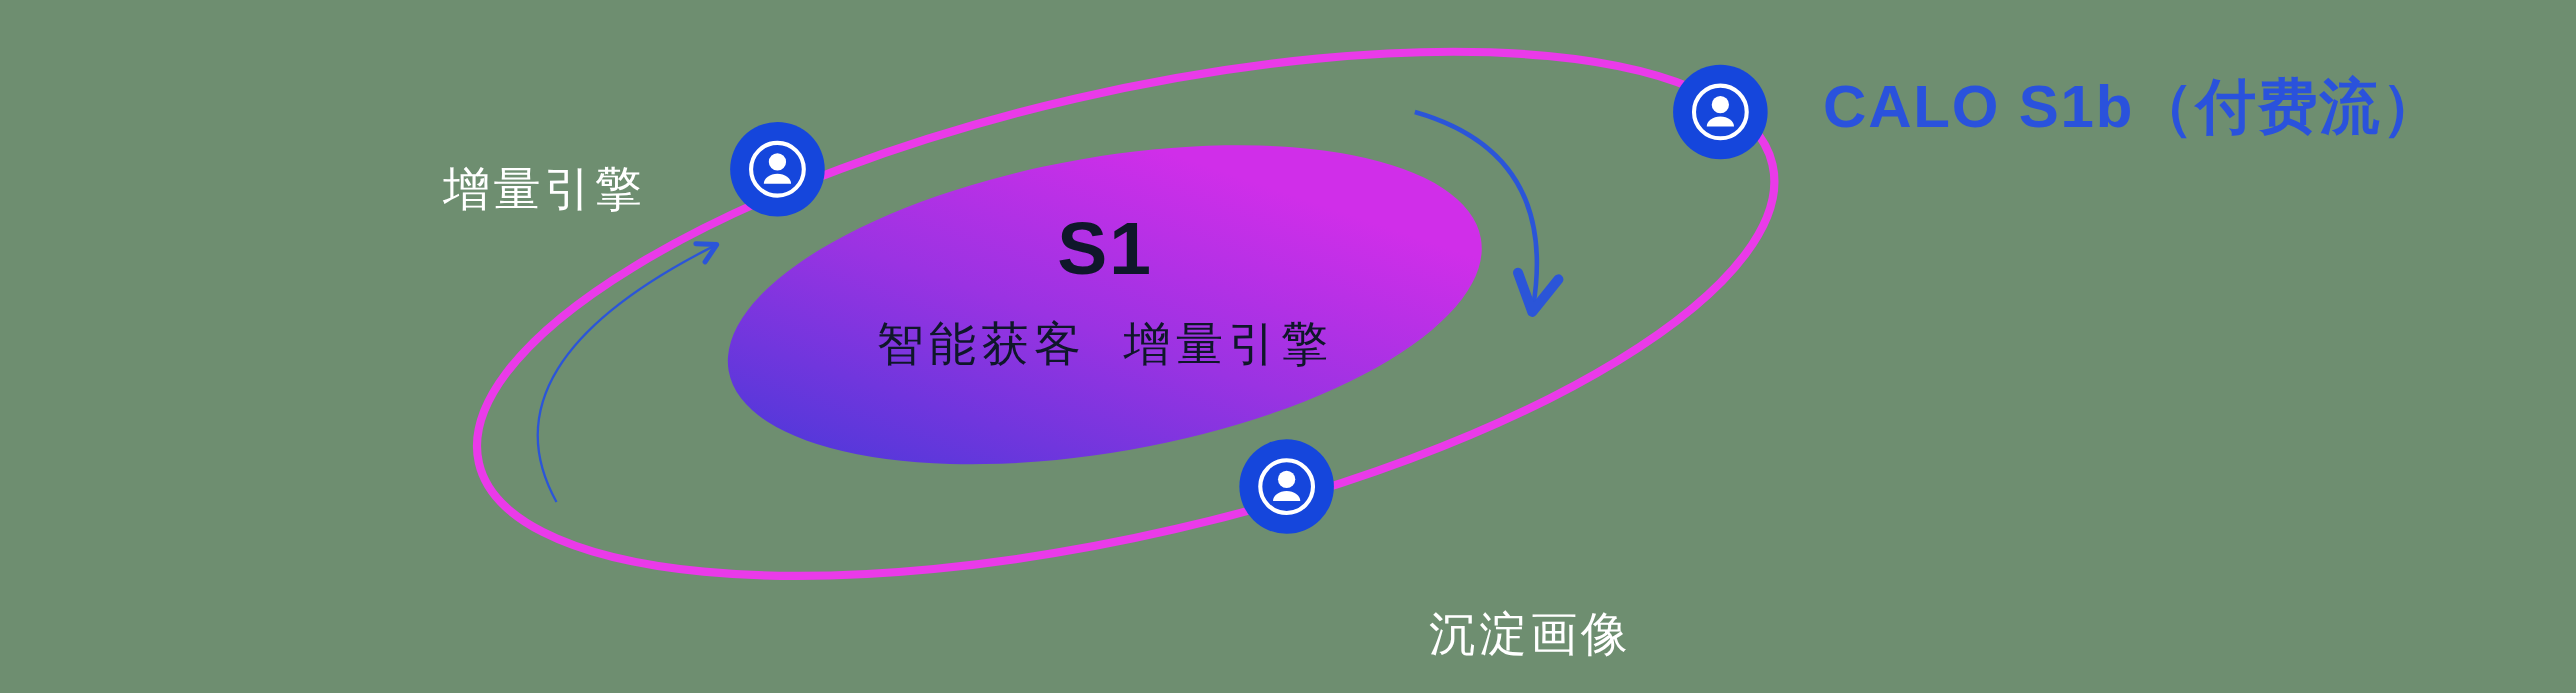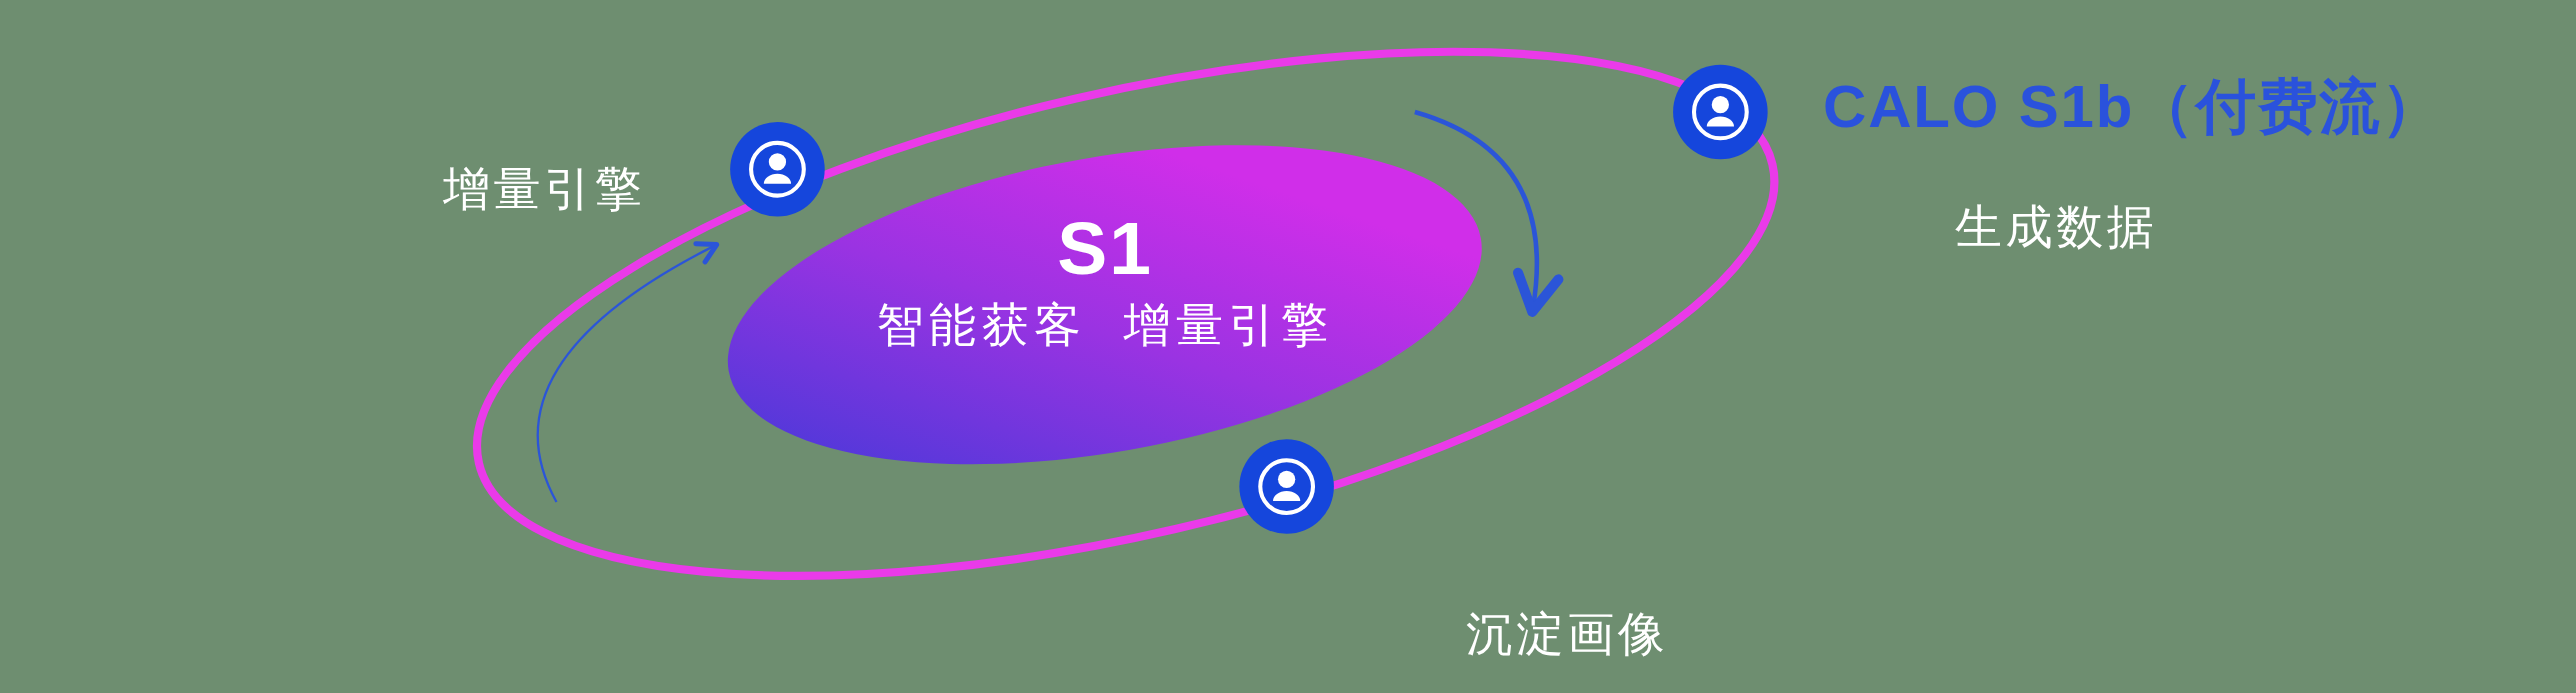--- a/index.html
+++ b/index.html
@@ -34,37 +34,37 @@
     font-size: 47px;
     font-weight: 500;
     color: #ffffff;
     letter-spacing: 3.6px;
   }
   .title-a { left: 50px;   top: 44px;  }
   .sub-a   { left: 443px;  top: 162px; }
   .title-b { left: 1823px; top: 72px;  }
   .sub-b   { left: 1955px; top: 200px; }
   .title-c { left: 1368px; top: 491px; }
-  .sub-c   { left: 1466px; top: 607px; }
+  .sub-c   { left: 1429px; top: 607px; }
 
   .center-text {
     position: absolute;
     left: 723px;
     top: 205px;
     width: 764px;
     text-align: center;
-    color: #ffffff;
+    color: #0f172a;
   }
   .center-title {
     font-size: 75px;
     font-weight: 700;
     letter-spacing: 1.8px;
   }
   .center-sub {
-    margin-top: 3px;
+    margin-top: 22px;
     font-size: 47px;
     font-weight: 500;
     letter-spacing: 5.5px;
     white-space: pre;
   }
 </style>
 </head>
 <body>
 
 <div class="stage">
@@ -101,18 +101,17 @@
   </svg>
 
   <div class="center-text">
     <div class="center-title">S1</div>
     <div class="center-sub">智能获客  增量引擎</div>
   </div>
 
   <div class="txt node-sub sub-a">增量引擎</div>
 
   <div class="txt node-title title-b">CALO S1b（付费流）</div>
-  <div class="txt node-sub sub-b">生成数据</div>
 
   <div class="txt node-sub sub-c">沉淀画像</div>
 
 </div>
 
 
 </body></html>

